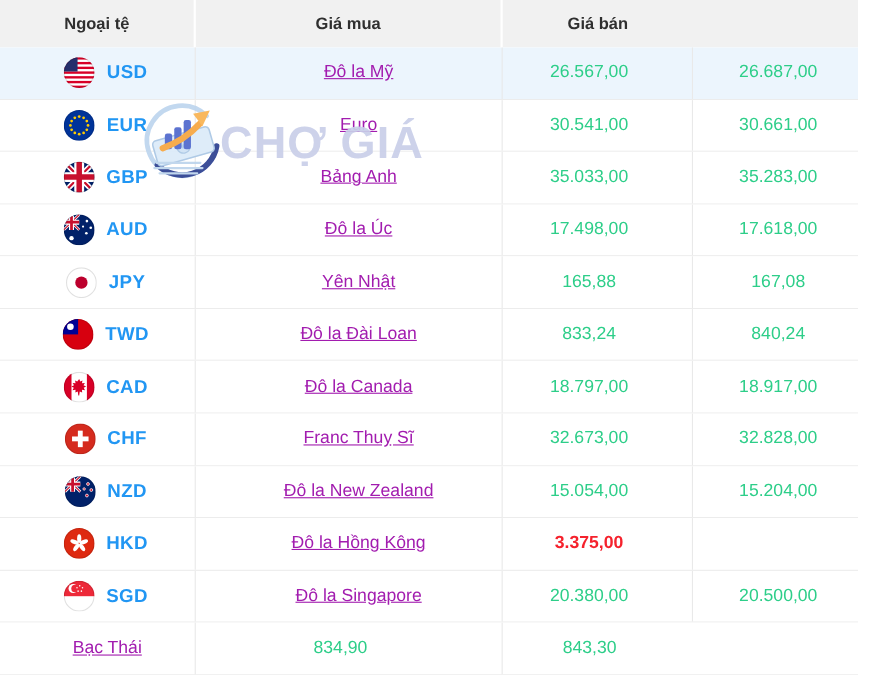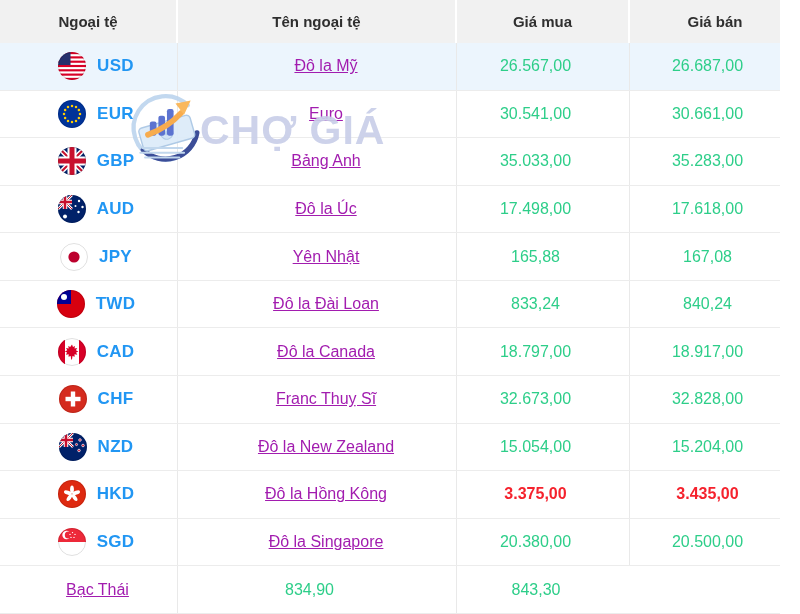--- a/index.html
+++ b/index.html
@@ -31,21 +31,20 @@
   .trend-down .price{color:var(--down);font-weight:bold;}
   .watermark{position:absolute;left:128px;top:92px;display:flex;align-items:center;pointer-events:none;z-index:5;opacity:.92;}
   .wm-text{font-size:41px;font-weight:700;color:var(--wm);letter-spacing:1px;margin-left:-4px;white-space:nowrap;}
 </style>
 </head>
 <body>
 
 <div class="table">
   <div class="hrow">
     <div class="hcell">Ngoại tệ</div>
-    <div class="hcell">Tên ngoại tệ</div>
     <div class="hcell">Giá mua</div>
     <div class="hcell">Giá bán</div>
   </div>
   <div class="tbody">
   <div class="row trend-up highlight">
     <div class="cell c1">
       <span class="flag">
             <svg viewBox="0 0 28 28">
               <defs>
                 <clipPath id="cfus">
@@ -376,23 +375,20 @@
               <circle cx="14" cy="14" r="13.5" fill="none" stroke="rgba(0,0,0,.12)"></circle>
             </svg>
           </span>
       <span class="code">HKD</span>
     </div>
     <div class="cell c2">
       <span class="name">Đô la Hồng Kông</span>
     </div>
     <div class="cell c3">
       <span class="price buy">3.375,00</span>
-    </div>
-    <div class="cell c4">
-      <span class="price sell">3.435,00</span>
     </div>
   </div>
 
   <div class="row trend-up">
     <div class="cell c1">
       <span class="flag">
             <svg viewBox="0 0 28 28">
               <defs>
                 <clipPath id="cfsg">
                   <circle cx="14" cy="14" r="14"></circle>

